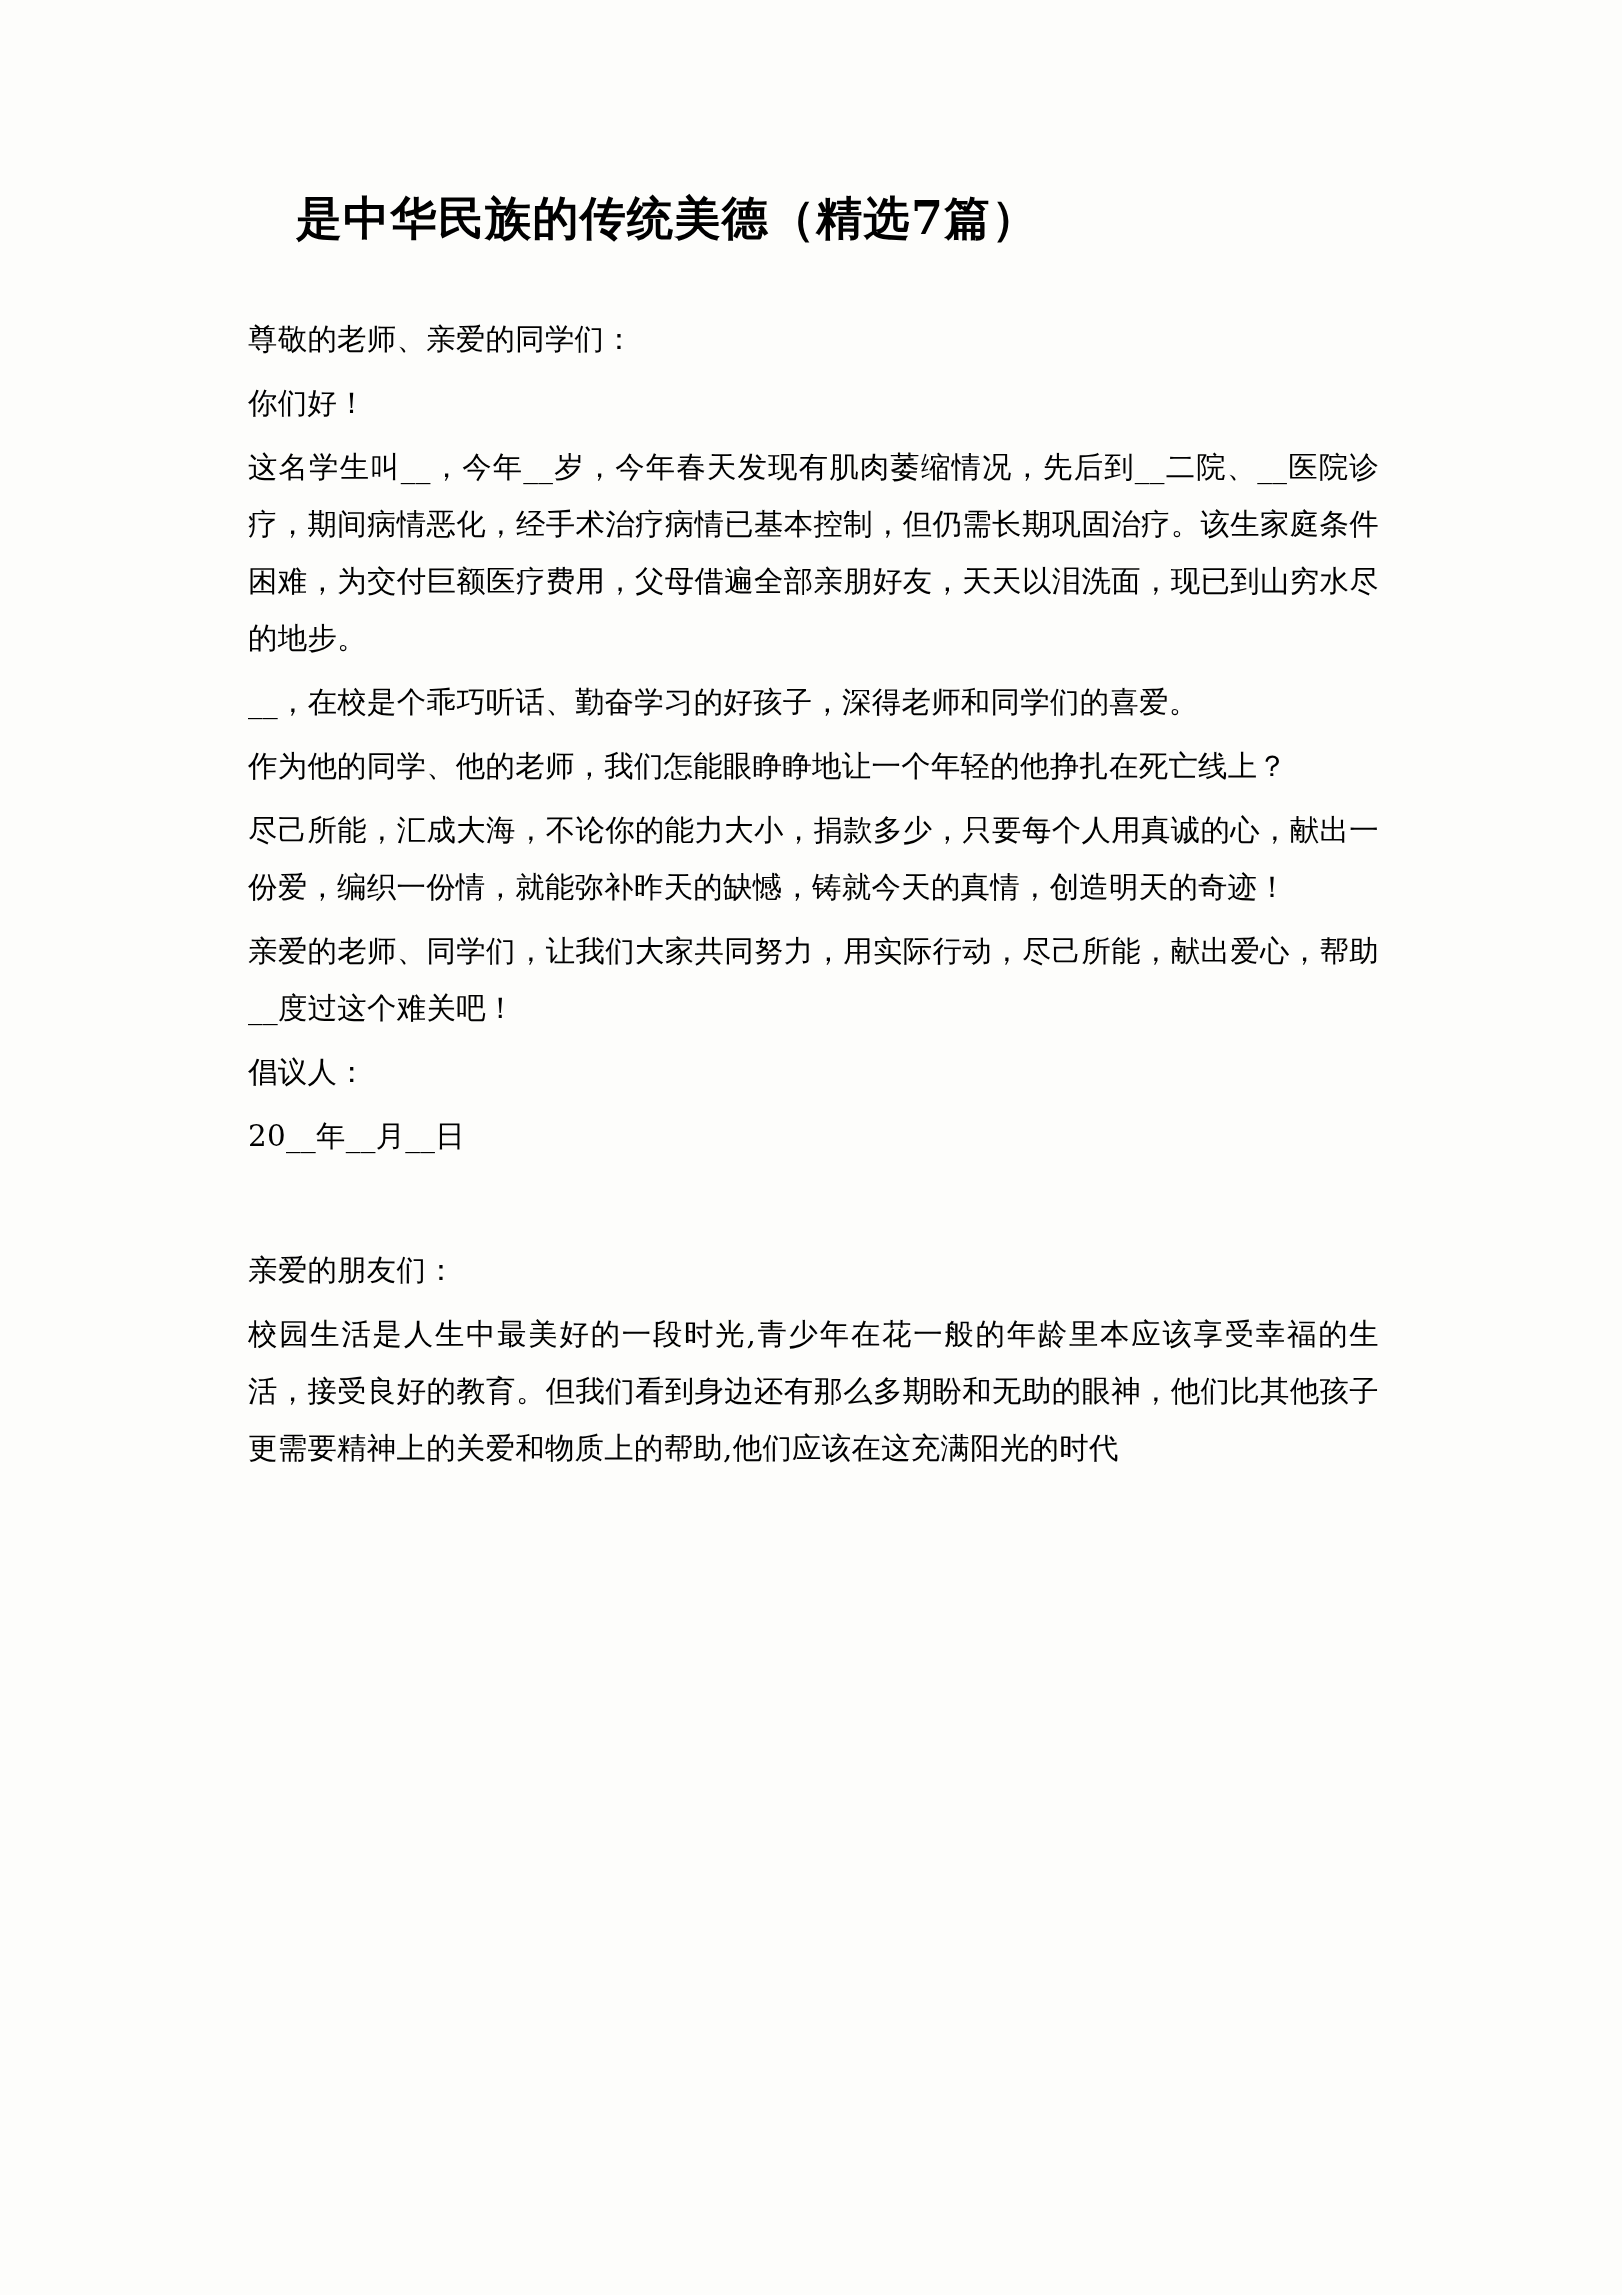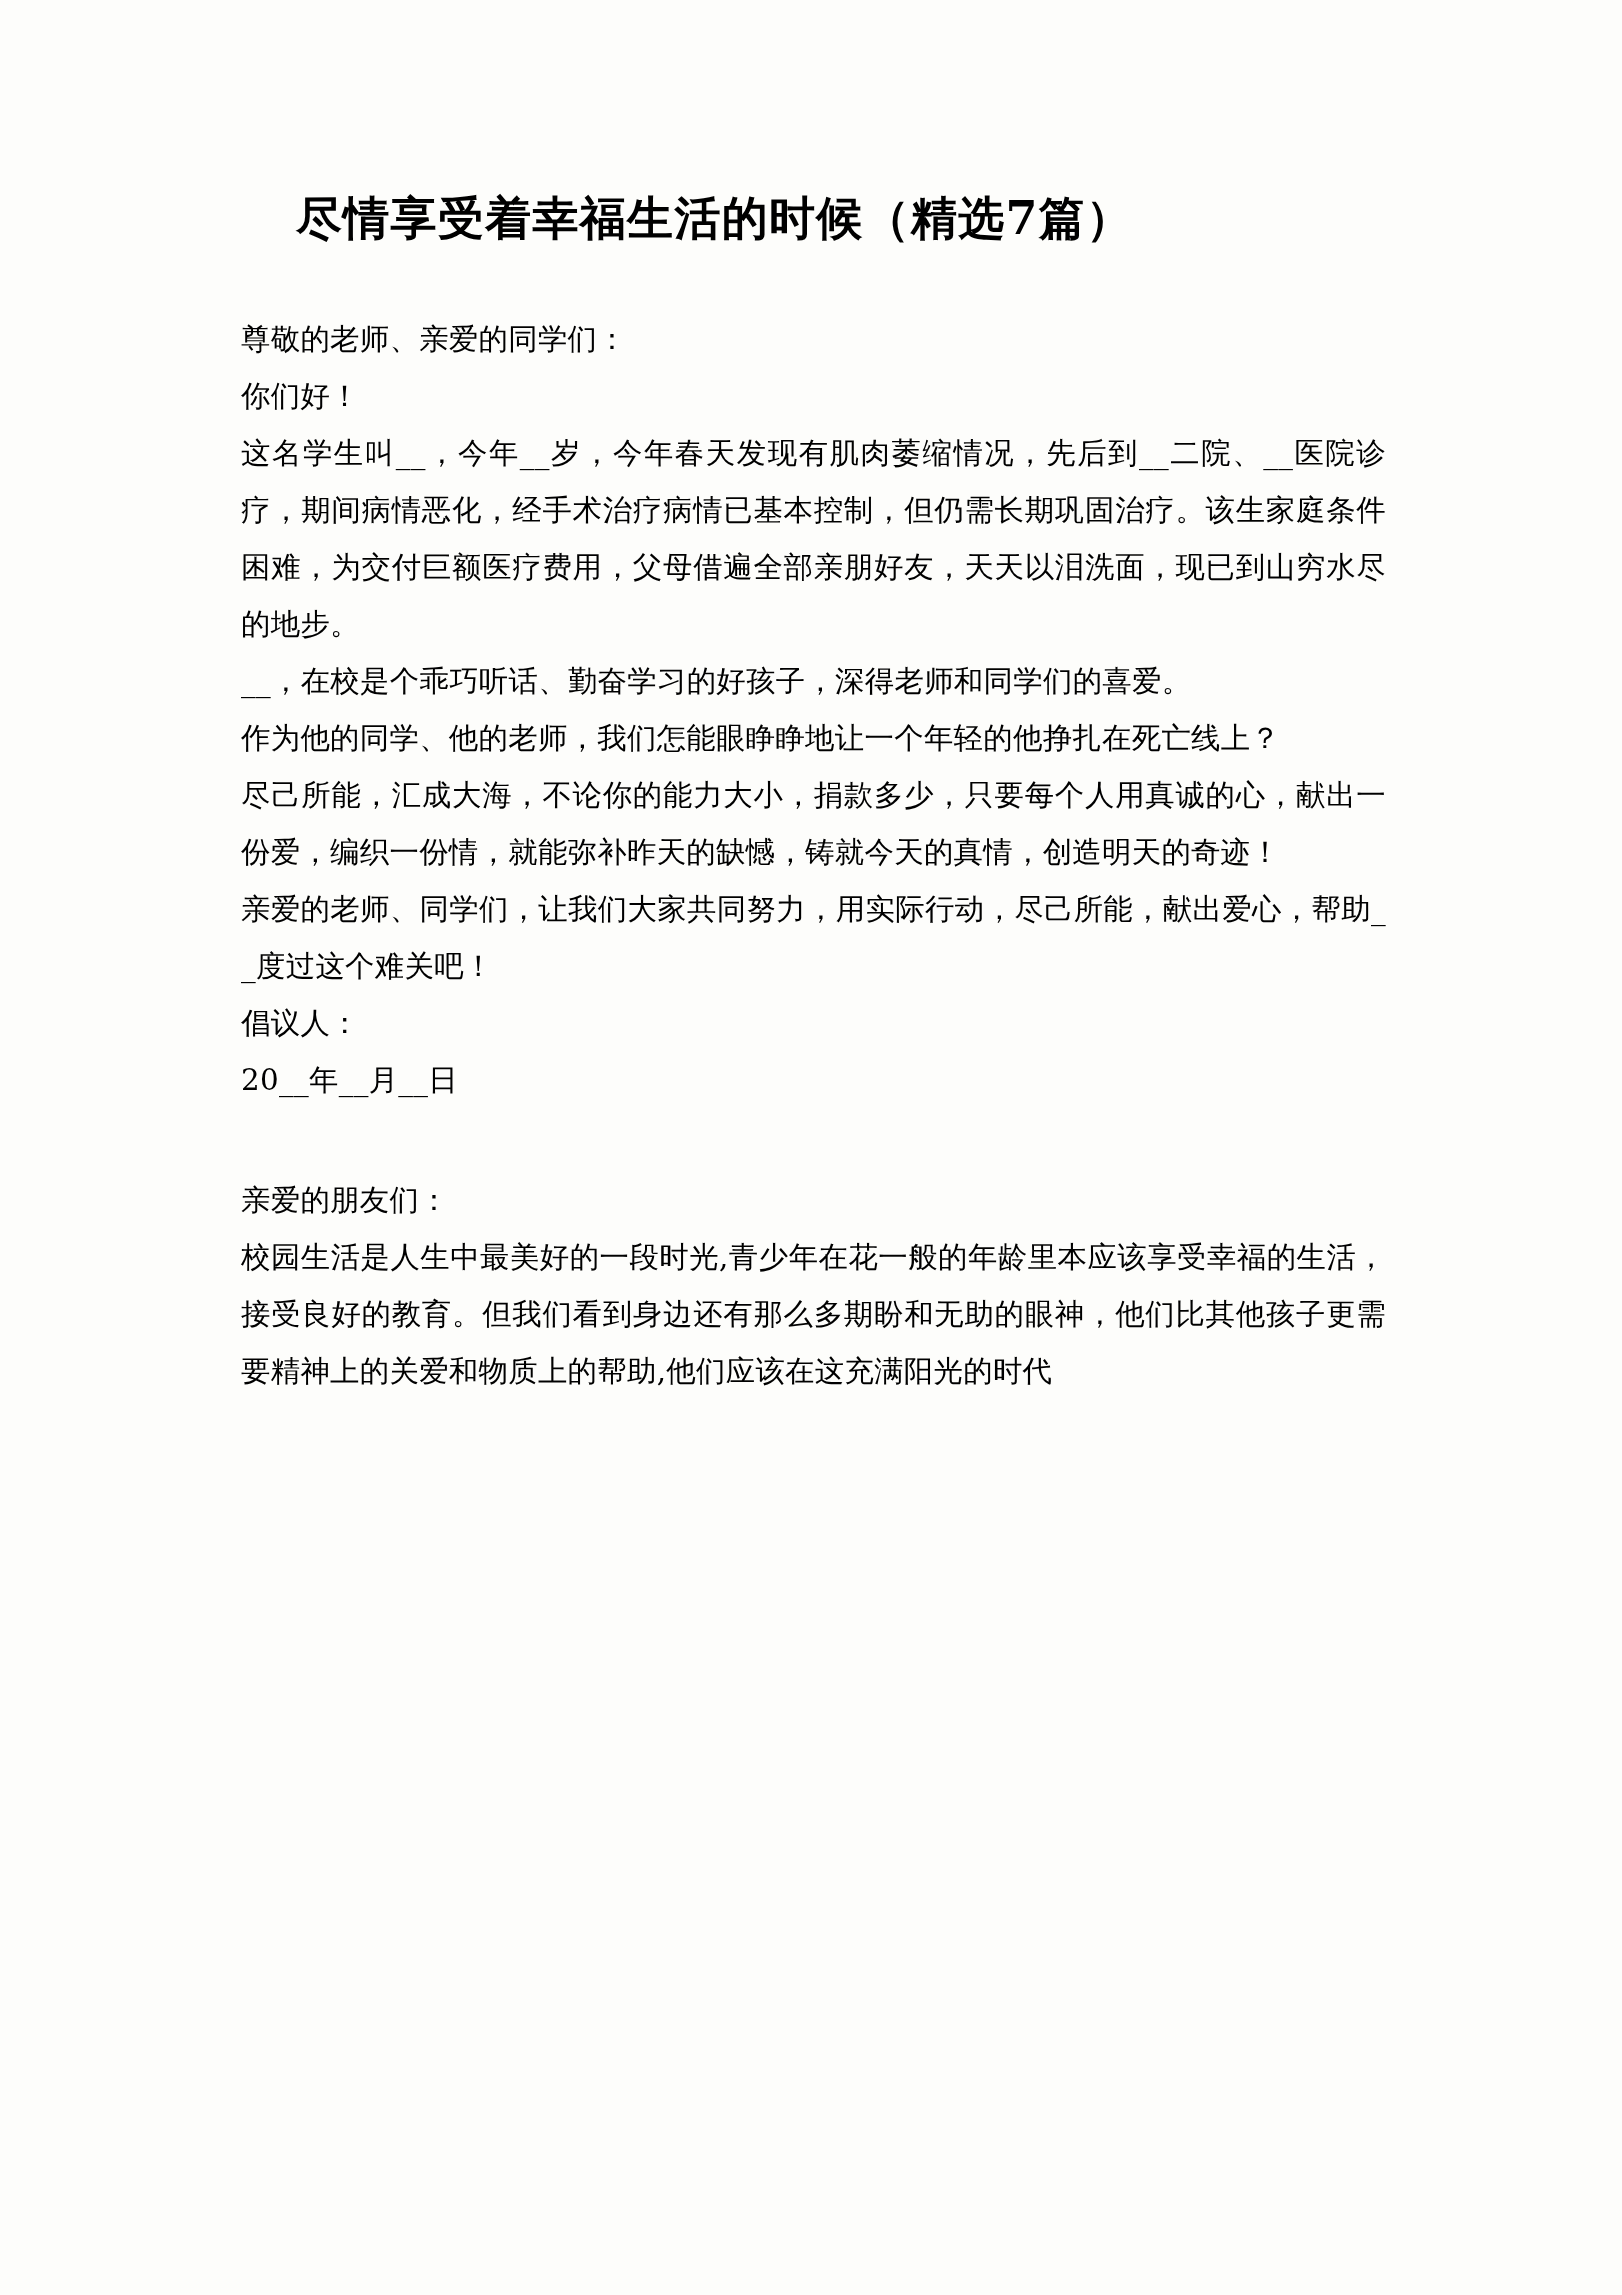--- a/index.html
+++ b/index.html
@@ -31,40 +31,40 @@
     margin: 0;
     padding-top: 190px;
     padding-bottom: 0;
     text-align: left;
     white-space: nowrap;
     text-indent: 55px;
   }
   .para {
     font-size: 29.4px;
     line-height: 57px;
-    margin: 0;
+    margin: 7px;
     text-align: justify;
     text-justify: inter-ideograph;
     letter-spacing: 0.3px;
     word-break: break-all;
   }
   .para.first-body {
     margin-top: 63px;
   }
   .spacer-block {
     height: 63px;
   }
 </style>
 </head>
 <body>
 
 <div class="page">
   <div class="content">
 
-    <h1 class="doc-title">尽情享受着幸福生活的时候（精选7篇）</h1>
+    <h1 class="doc-title">是中华民族的传统美德（精选7篇）</h1>
 
     <p class="para first-body">尊敬的老师、亲爱的同学们：</p>
 
     <p class="para">你们好！</p>
 
 
     <p class="para">这名学生叫__，今年__岁，今年春天发现有肌肉萎缩情况，先后到__二院、__医院诊疗，期间病情恶化，经手术治疗病情已基本控制，但仍需长期巩固治疗。该生家庭条件困难，为交付巨额医疗费用，父母借遍全部亲朋好友，天天以泪洗面，现已到山穷水尽的地步。</p>
 
     <p class="para">__，在校是个乖巧听话、勤奋学习的好孩子，深得老师和同学们的喜爱。</p>
 

